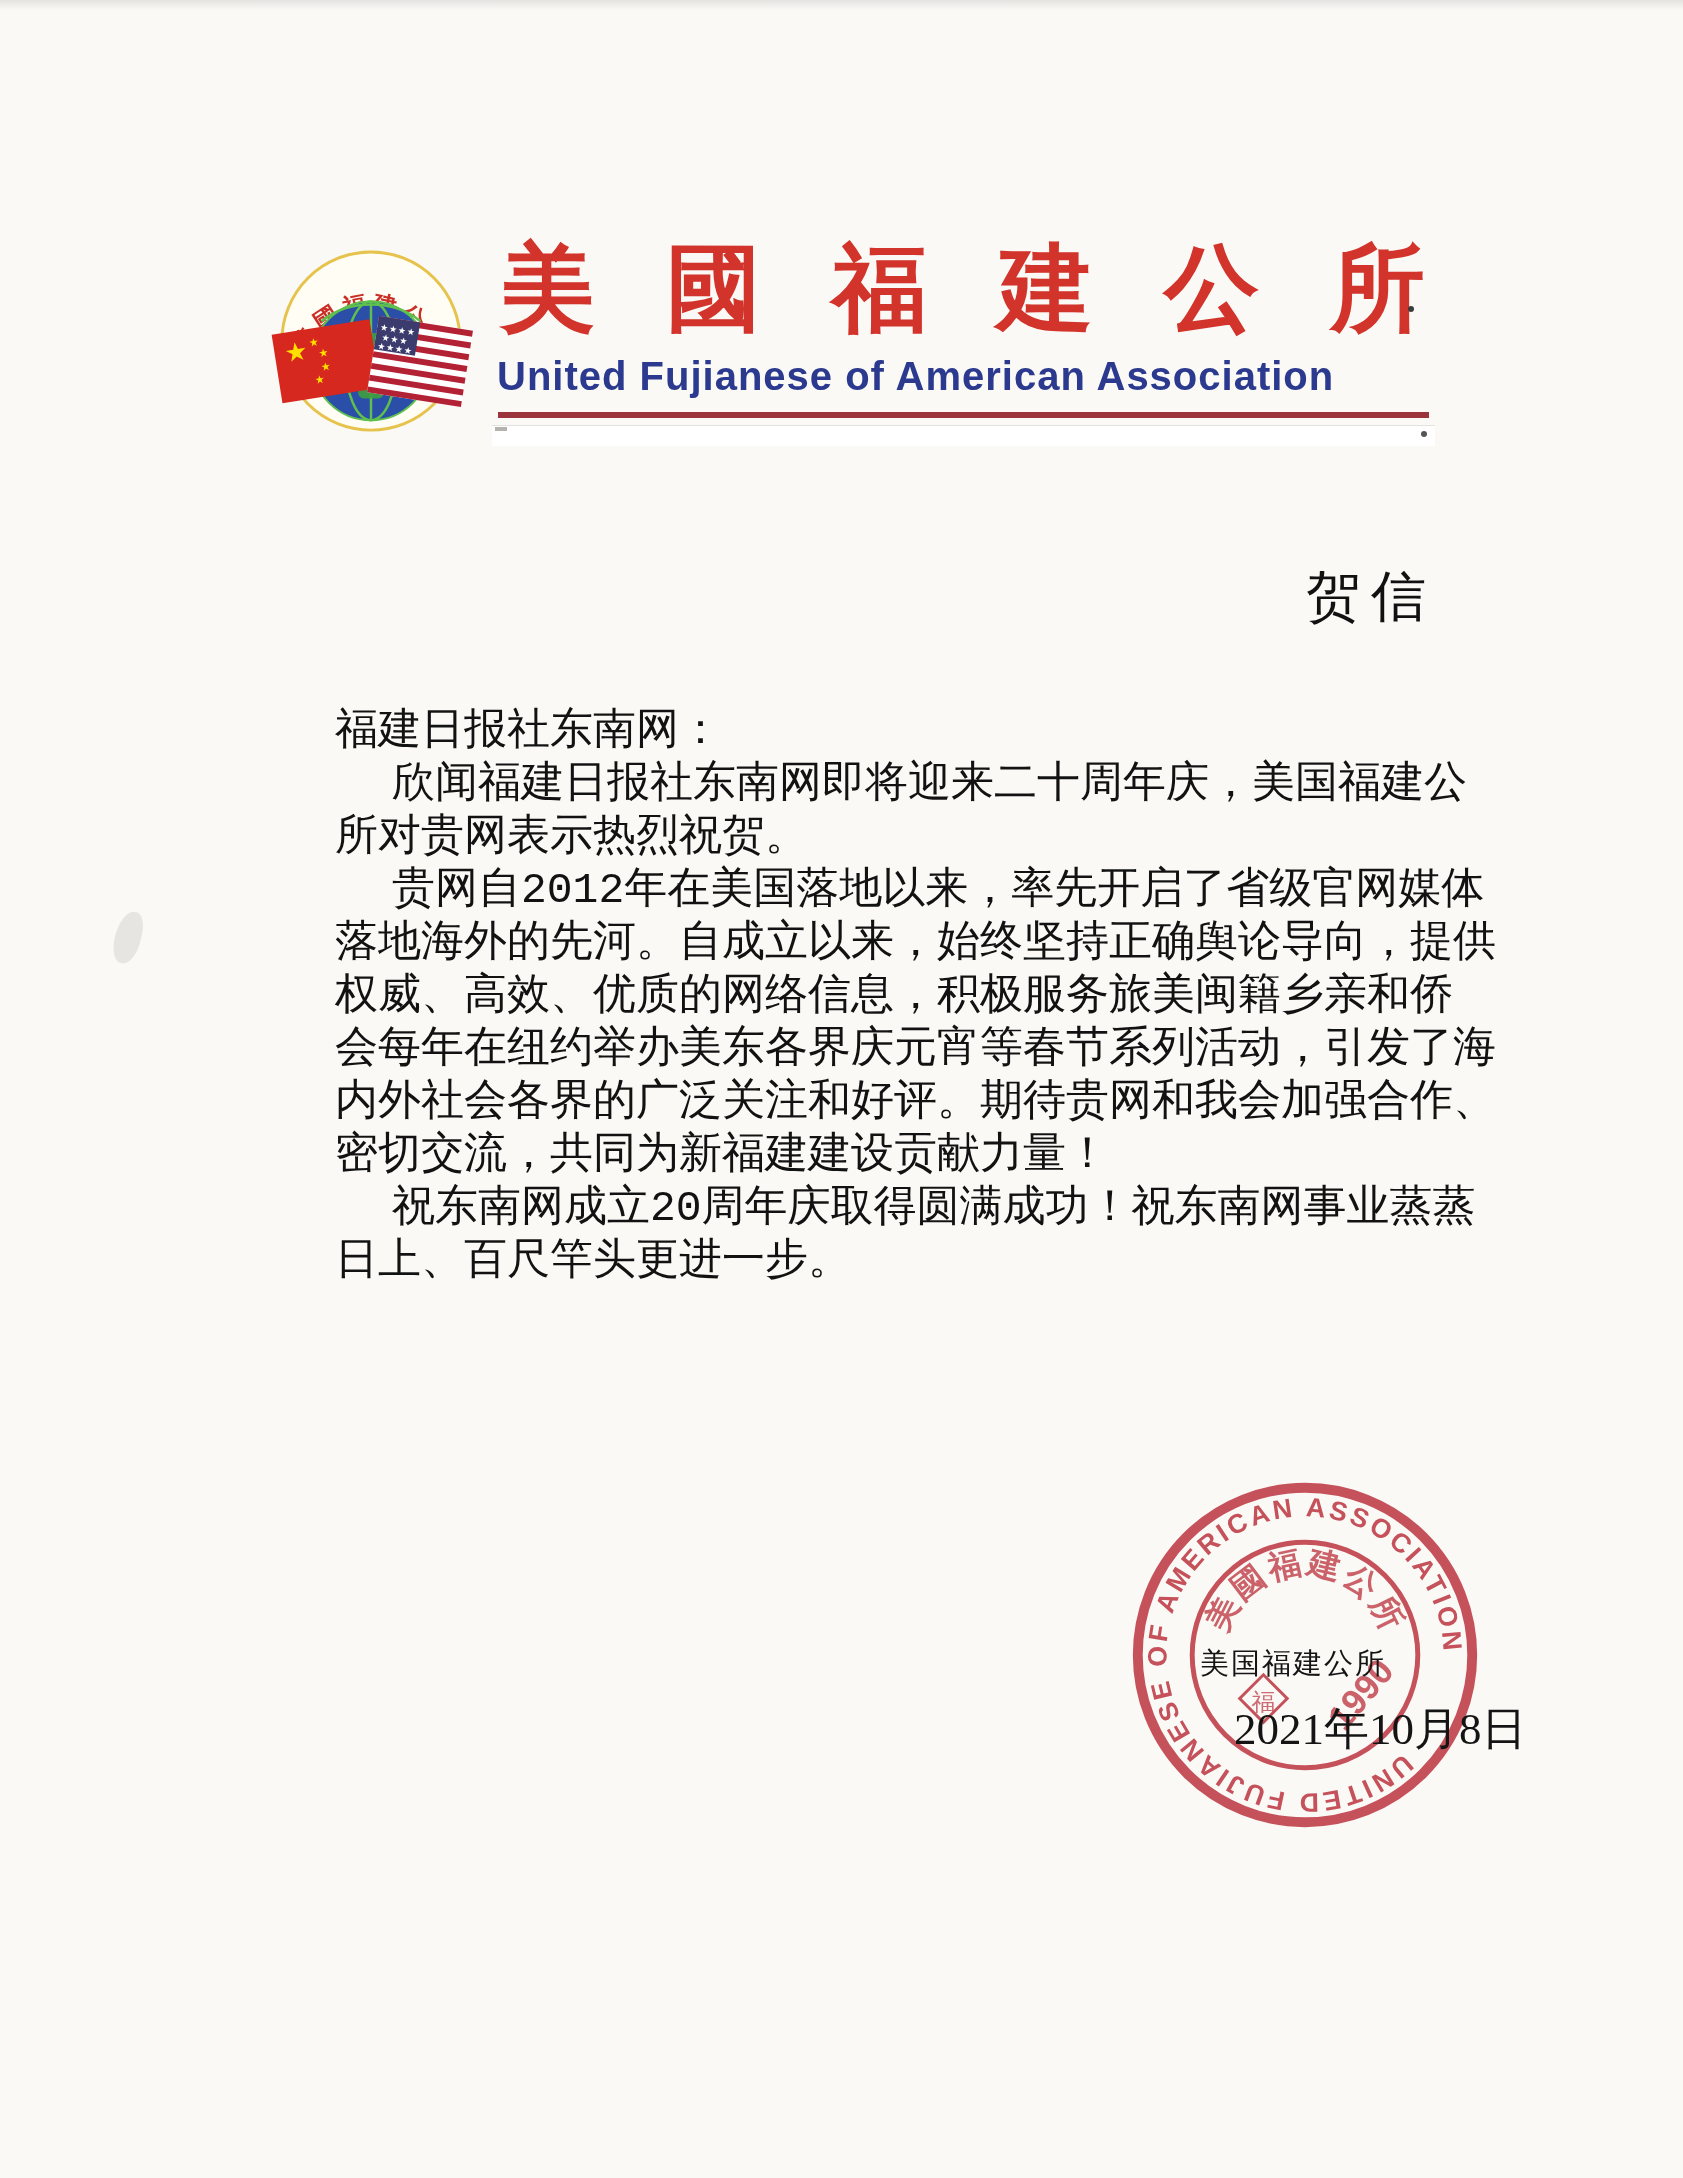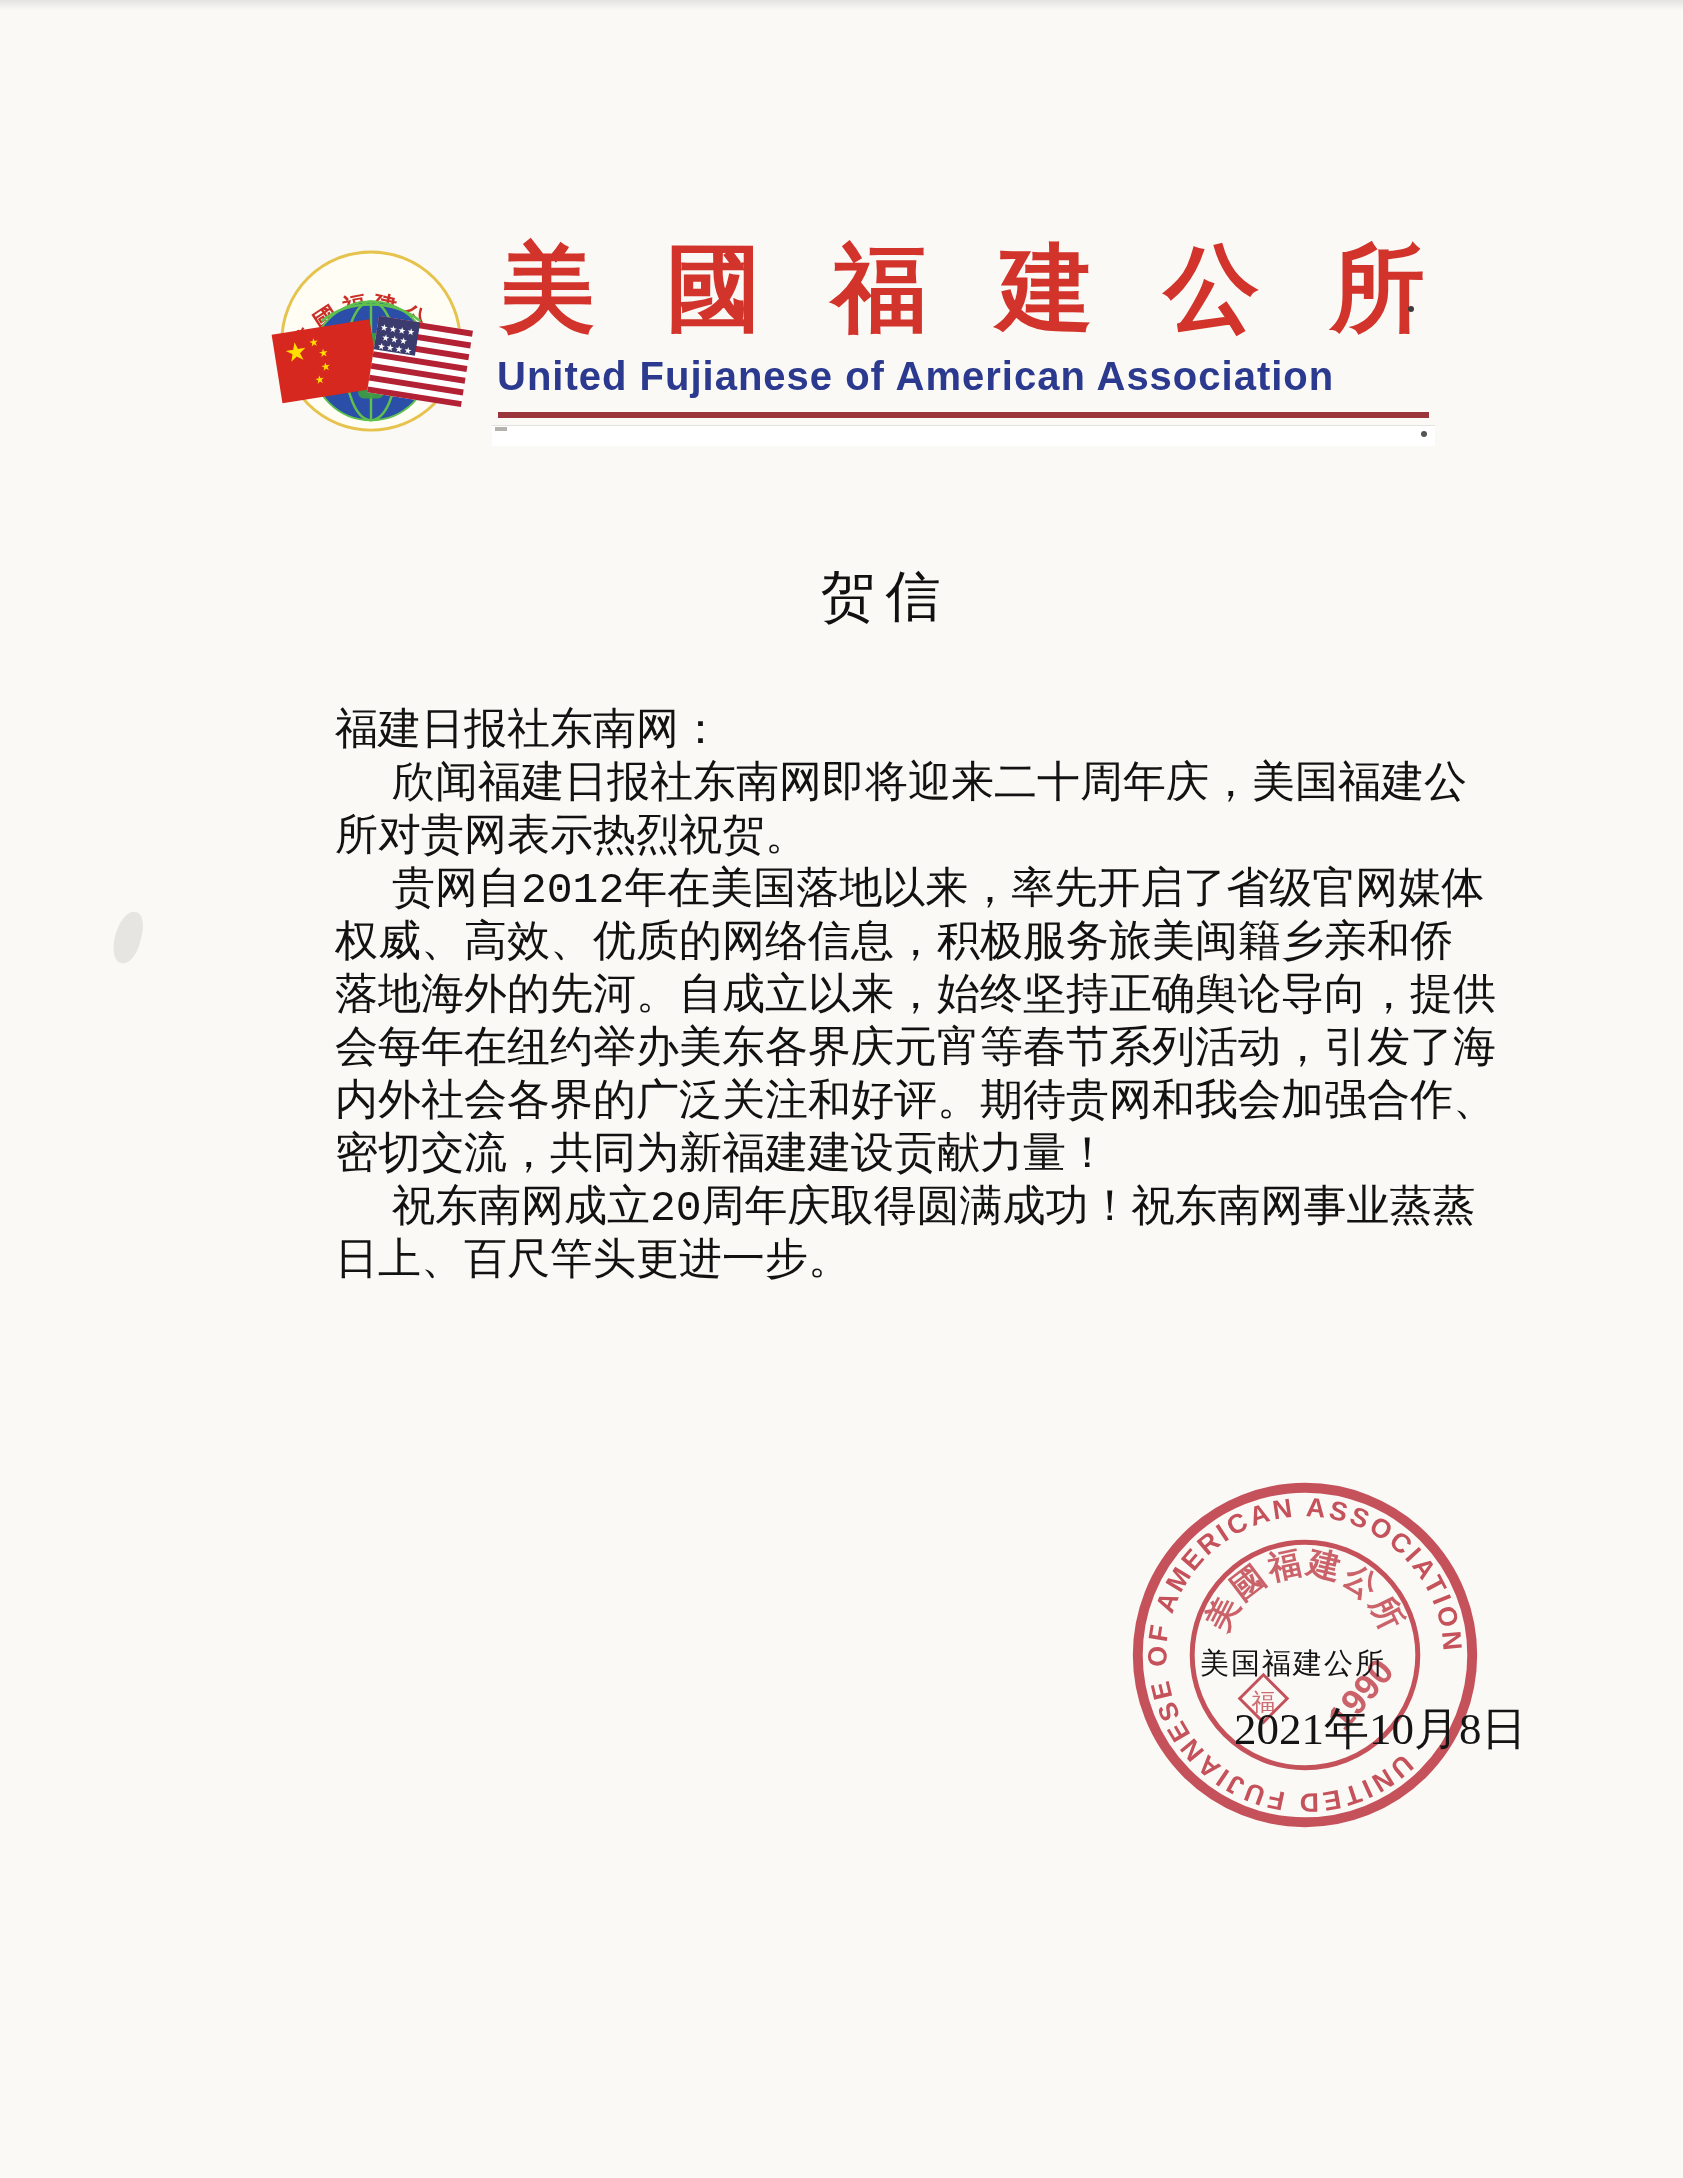--- a/index.html
+++ b/index.html
@@ -14,21 +14,21 @@
             font-family:"Liberation Sans","DejaVu Sans",sans-serif;letter-spacing:1px;white-space:nowrap;}
   .rule{position:absolute;left:498px;top:412px;width:931px;height:6px;background:#9c343c;}
   .scan-strip{position:absolute;left:492px;top:425px;width:943px;height:20px;background:#ffffff;
               border-top:1px solid #e3e2df;}
   .tick-left{position:absolute;left:495px;top:427px;width:12px;height:4px;background:#b5b3ae;}
   .dot-a{position:absolute;left:1408px;top:306px;width:6px;height:6px;background:#3c3c3c;border-radius:50%;}
   .dot-b{position:absolute;left:1421px;top:431px;width:6px;height:6px;background:#555;border-radius:50%;}
   .smudge{position:absolute;left:115px;top:911px;width:26px;height:53px;background:#8a8a8a;
           opacity:.18;border-radius:60% 40% 55% 45%;transform:rotate(12deg);}
   
-  .letter-title{position:absolute;left:335px;top:560px;width:1101px;text-align:center;
+  .letter-title{position:absolute;left:335px;top:560px;width:1101px;text-align:right;
                 font-size:55px;letter-spacing:10px;color:#111;}
   .body{position:absolute;left:335px;top:705px;width:1119px;font-size:43px;line-height:53px;color:#121212;}
   .line{white-space:nowrap;font-family:Liberation Mono, monospace;}
   .indent{padding-left:57px;text-align:center;}
   
   .signature{position:absolute;left:1200px;top:1644px;font-size:29px;color:#141414;z-index:3;
              letter-spacing:2px;white-space:nowrap;}
   .date{position:absolute;left:1234px;top:1699px;font-size:45px;color:#141414;z-index:3;white-space:nowrap;}
   .seal{position:absolute;left:1117px;top:1467px;width:376px;height:376px;z-index:2;opacity:.93;}
   .edge-shade{position:absolute;left:0;top:0;width:1683px;height:10px;
@@ -103,22 +103,22 @@
   <div class="dot-b"></div>
   <div class="smudge"></div>
 
   <div class="letter-title">贺信</div>
 
   <div class="body">
     <div class="line">福建日报社东南网：</div>
     <div class="line indent">欣闻福建日报社东南网即将迎来二十周年庆，美国福建公</div>
     <div class="line">所对贵网表示热烈祝贺。</div>
     <div class="line indent">贵网自2012年在美国落地以来，率先开启了省级官网媒体</div>
+    <div class="line">落地海外的先河。自成立以来，始终坚持正确舆论导向，提供</div>
     <div class="line">权威、高效、优质的网络信息，积极服务旅美闽籍乡亲和侨</div>
-    <div class="line">落地海外的先河。自成立以来，始终坚持正确舆论导向，提供</div>
     <div class="line">会每年在纽约举办美东各界庆元宵等春节系列活动，引发了海</div>
     <div class="line">内外社会各界的广泛关注和好评。期待贵网和我会加强合作、</div>
     <div class="line">密切交流，共同为新福建建设贡献力量！</div>
     <div class="line indent">祝东南网成立20周年庆取得圆满成功！祝东南网事业蒸蒸</div>
     <div class="line">日上、百尺竿头更进一步。</div>
   </div>
 
   <svg class="seal" viewBox="0 0 380 380">
     <circle cx="190" cy="190" r="169" fill="none" stroke="#c2454f" stroke-width="10"></circle>
     <circle cx="190" cy="190" r="114" fill="none" stroke="#c2454f" stroke-width="5"></circle>

